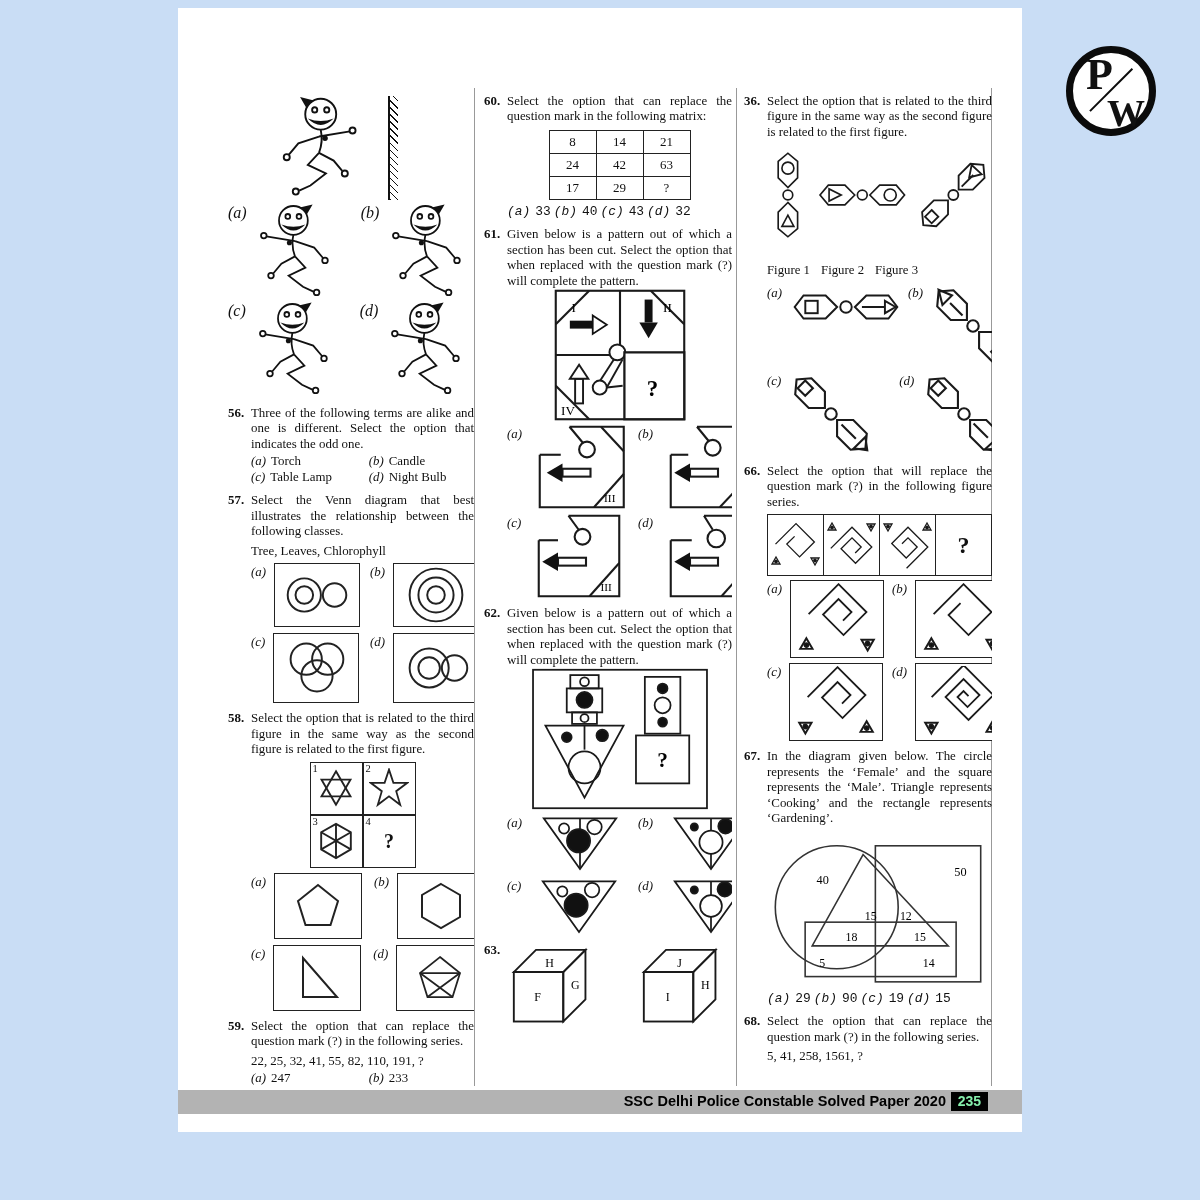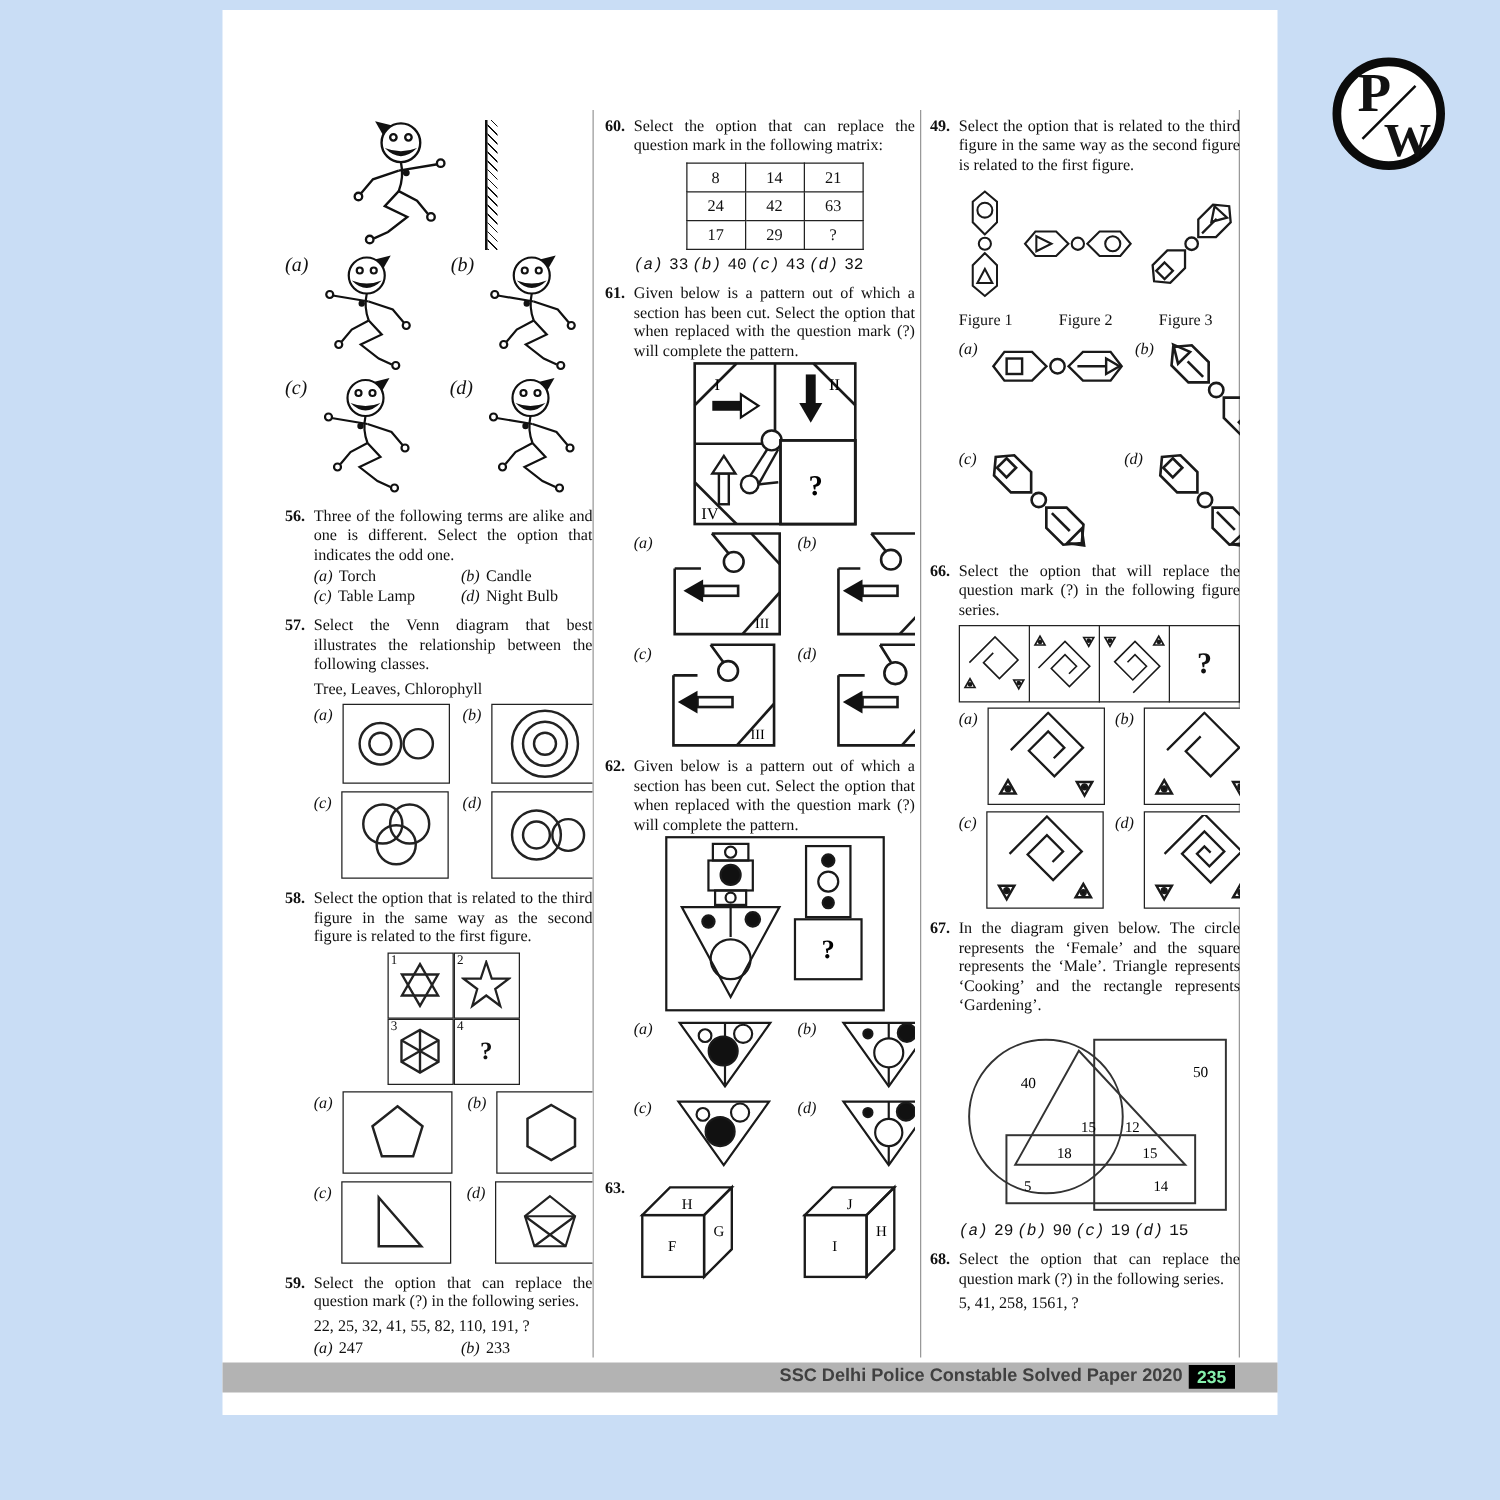--- a/index.html
+++ b/index.html
@@ -63,21 +63,21 @@
 
   .dicerow { display:flex; gap:34px; justify-content:center; margin-top:4px; }
 
   
   .strip { display:flex; margin:4px 0 4px 0; }
   .strip .scell { border:1.3px solid #222; border-left:none; width:58px; height:60px; display:flex; align-items:center; justify-content:center; }
   .strip .scell:first-child { border-left:1.3px solid #222; }
 
   
   .footer { position:absolute; left:0; top:1082px; width:844px; height:24px; background:#b3b3b3; }
-  .footer .ft { position:absolute; right:76px; top:3px; font-family:"Liberation Sans",sans-serif; font-weight:bold; font-size:14.5px; color:#404040; }
+  .footer .ft { position:absolute; right:76px; top:3px; font-family:"Liberation Sans",sans-serif; font-weight:bold; font-size:14.5px; color:#000000; }
   .badge { position:absolute; right:34px; top:2px; background:#000; color:#86efac; font-family:"Liberation Sans",sans-serif; font-weight:bold; font-size:14px; padding:1px 7px 2px 7px; }
 
   svg { display:block; }
   text { font-family:"Liberation Serif",serif; }
 </style>
 </head>
 <body>
 
 <svg width="0" height="0" style="position:absolute" aria-hidden="true">
   <defs>
@@ -516,21 +516,21 @@
       </div>
       
       
     </div>
 
   </div>
 
   <div class="col" id="col3">
 
     <div class="q">
-      <span class="qnum">49.</span>
+      <span class="qnum">36.</span>
       <span>Select the option that is related to the third figure in the same way as the second figure is related to the first figure.</span>
       <div style="display:flex;align-items:center;gap:8px;margin-top:3px">
         <svg width="48" height="104" viewBox="-28 -60 56 120">
           <g fill="none" stroke="#1a1a1a" stroke-width="2.2">
             <path d="M0,-10 L-13,-23 L-13,-45 L0,-56 L13,-45 L13,-23 Z"></path>
             <path d="M0,10 L-13,23 L-13,45 L0,56 L13,45 L13,23 Z"></path>
             <circle cx="0" cy="0" r="6.5" fill="#fff"></circle>
             <circle cx="0" cy="-36" r="8"></circle>
             <polygon points="-8,42 8,42 0,27"></polygon>
           </g>
@@ -552,21 +552,21 @@
               <path d="M0,-9 L-12,-21 L-12,-41 L0,-51 L12,-41 L12,-21 Z"></path>
               <path d="M0,9 L-12,21 L-12,41 L0,51 L12,41 L12,21 Z"></path>
             </g>
             <circle cx="0" cy="0" r="6" fill="#fff"></circle>
             <polygon points="-26,18 -18,26 -26,34 -34,26"></polygon>
             <line x1="10" y1="-10" x2="24" y2="-24"></line>
             <polygon points="22,-36 34,-25 19,-21"></polygon>
           </g>
         </svg>
       </div>
-      <div style="display:flex;gap:37px;font-size:12.8px;margin-top:2px">
+      <div style="display:flex;gap:11px;font-size:12.8px;margin-top:16px">
         <span>Figure 1</span>
         <span>Figure 2</span>
         <span>Figure 3</span>
       </div>
       <div style="display:flex;gap:6px;margin-top:5px;align-items:flex-start">
         <div class="lblfig">
           <span class="ol">(a)</span>
           <svg width="112" height="46" viewBox="-62 -26 124 52">
             <g fill="none" stroke="#1a1a1a" stroke-width="2.2">
               <g transform="rotate(90)">

